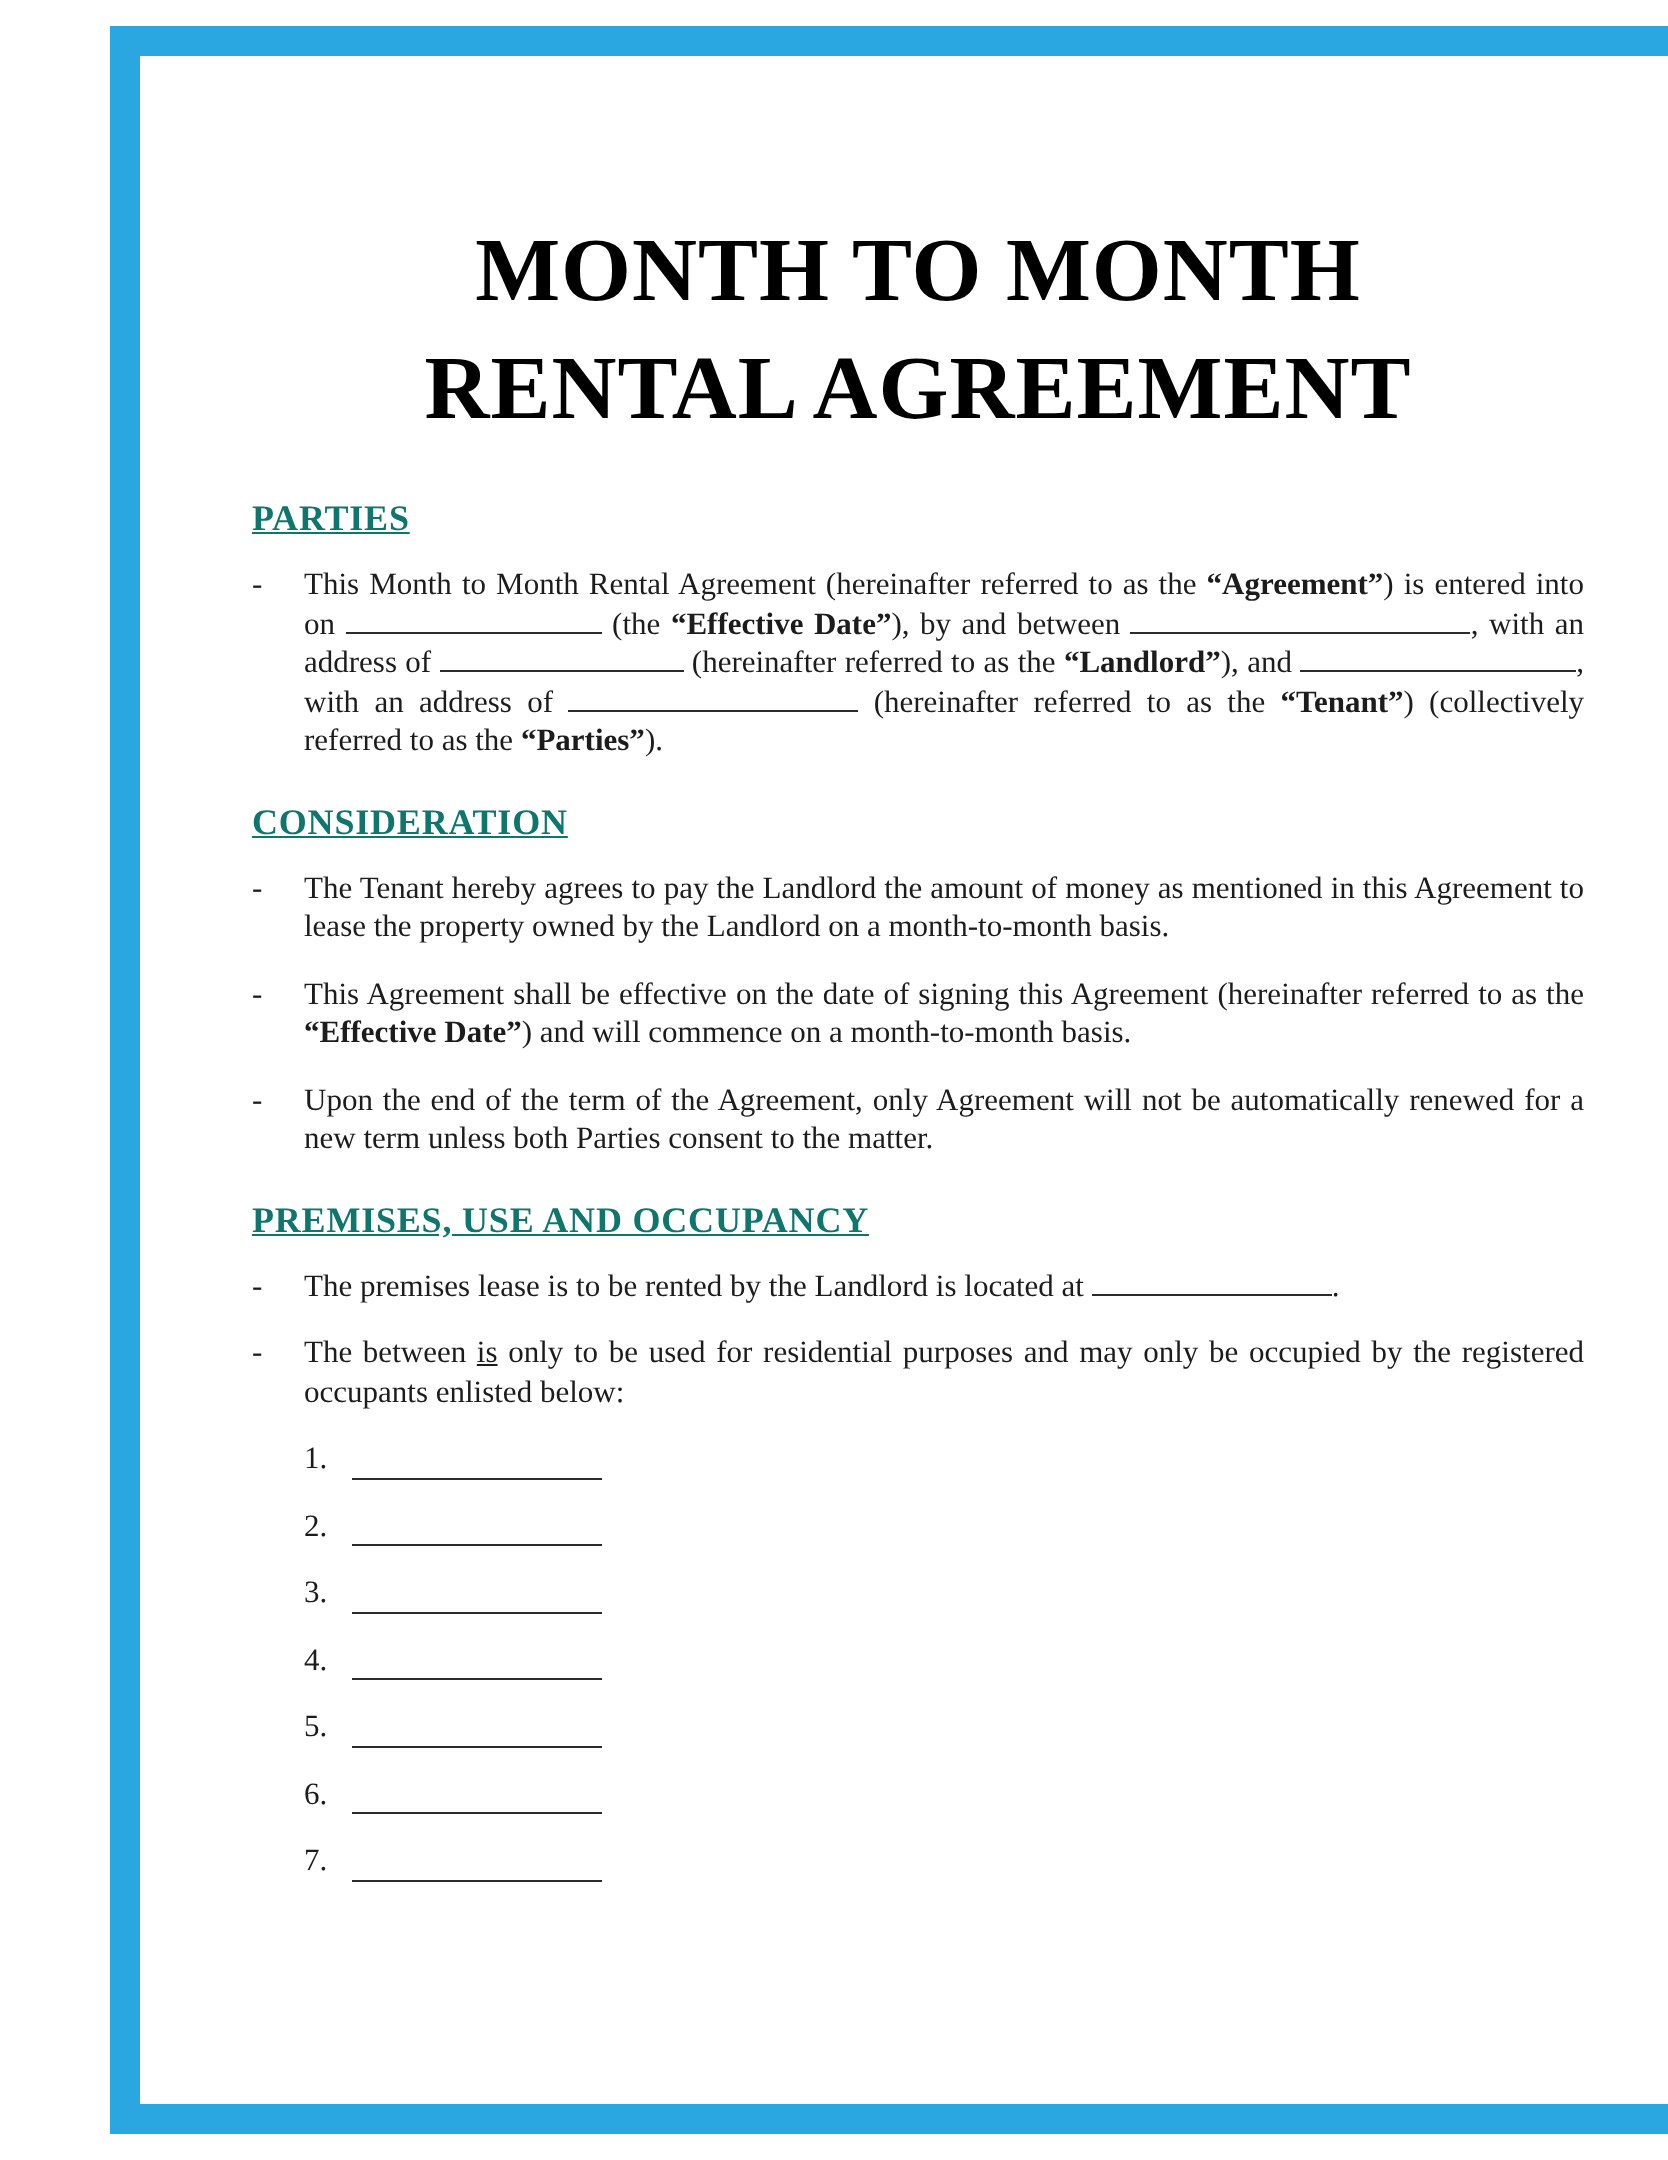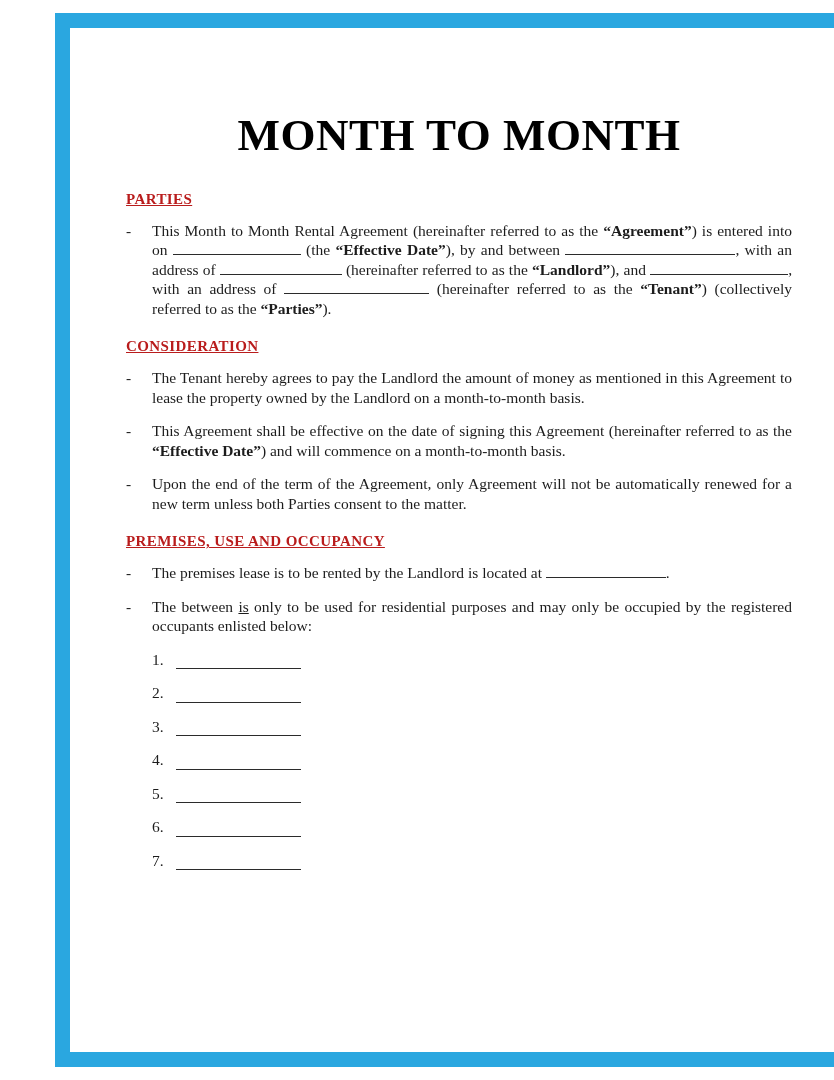--- a/index.html
+++ b/index.html
@@ -32,25 +32,25 @@
     text-align: center;
     font-weight: 700;
     font-size: 45px;
     line-height: 1.3;
     letter-spacing: 0.5px;
     color: #000000;
     font-family: "Liberation Serif", serif;
   }
   .heading {
     font-weight: 700;
-    font-size: 15px;
+    font-size: 18px;
     letter-spacing: 0.4px;
     text-decoration: underline;
     margin: 20px 0 13px 0;
-    color: #b91c1c;
+    color: #0f766e;
   }
   .item {
     display: flex;
     margin: 0 0 14px 0;
     font-size: 15.5px;
     line-height: 1.26;
   }
   .dash {
     flex: 0 0 26px;
     width: 26px;
@@ -82,20 +82,21 @@
     margin-left: 2px;
   }
 </style>
 </head>
 <body>
 
 <div class="page">
   <div class="page-border" style="border-color: rgb(42, 167, 224);">
     <h1 class="doc-title">
       <span>MONTH TO MONTH</span><br>
+      <span>RENTAL AGREEMENT</span>
     </h1>
     <main id="doc-sections">
         <div class="heading">PARTIES</div>
         <div class="item">
           <span class="dash">-</span>
           <div class="para"><span>This Month to Month Rental Agreement (hereinafter referred to as the </span><span class="b">“Agreement”</span><span>) is entered into on </span><span class="blank" style="width: 128px;"></span><span> (the </span><span class="b">“Effective Date”</span><span>), by and between </span><span class="blank" style="width: 170px;"></span><span>, with an address of </span><span class="blank" style="width: 122px;"></span><span> (hereinafter referred to </span><span>as the </span><span class="b">“Landlord”</span><span>), and </span><span class="blank" style="width: 138px;"></span><span>, with an address of </span><span class="blank" style="width: 145px;"></span><span> (hereinafter referred to as the </span><span class="b">“Tenant”</span><span>) (collectively referred to as the </span><span class="b">“Parties”</span><span>).</span></div>
         </div>
         <div class="heading">CONSIDERATION</div>
         <div class="item">
           <span class="dash">-</span>

